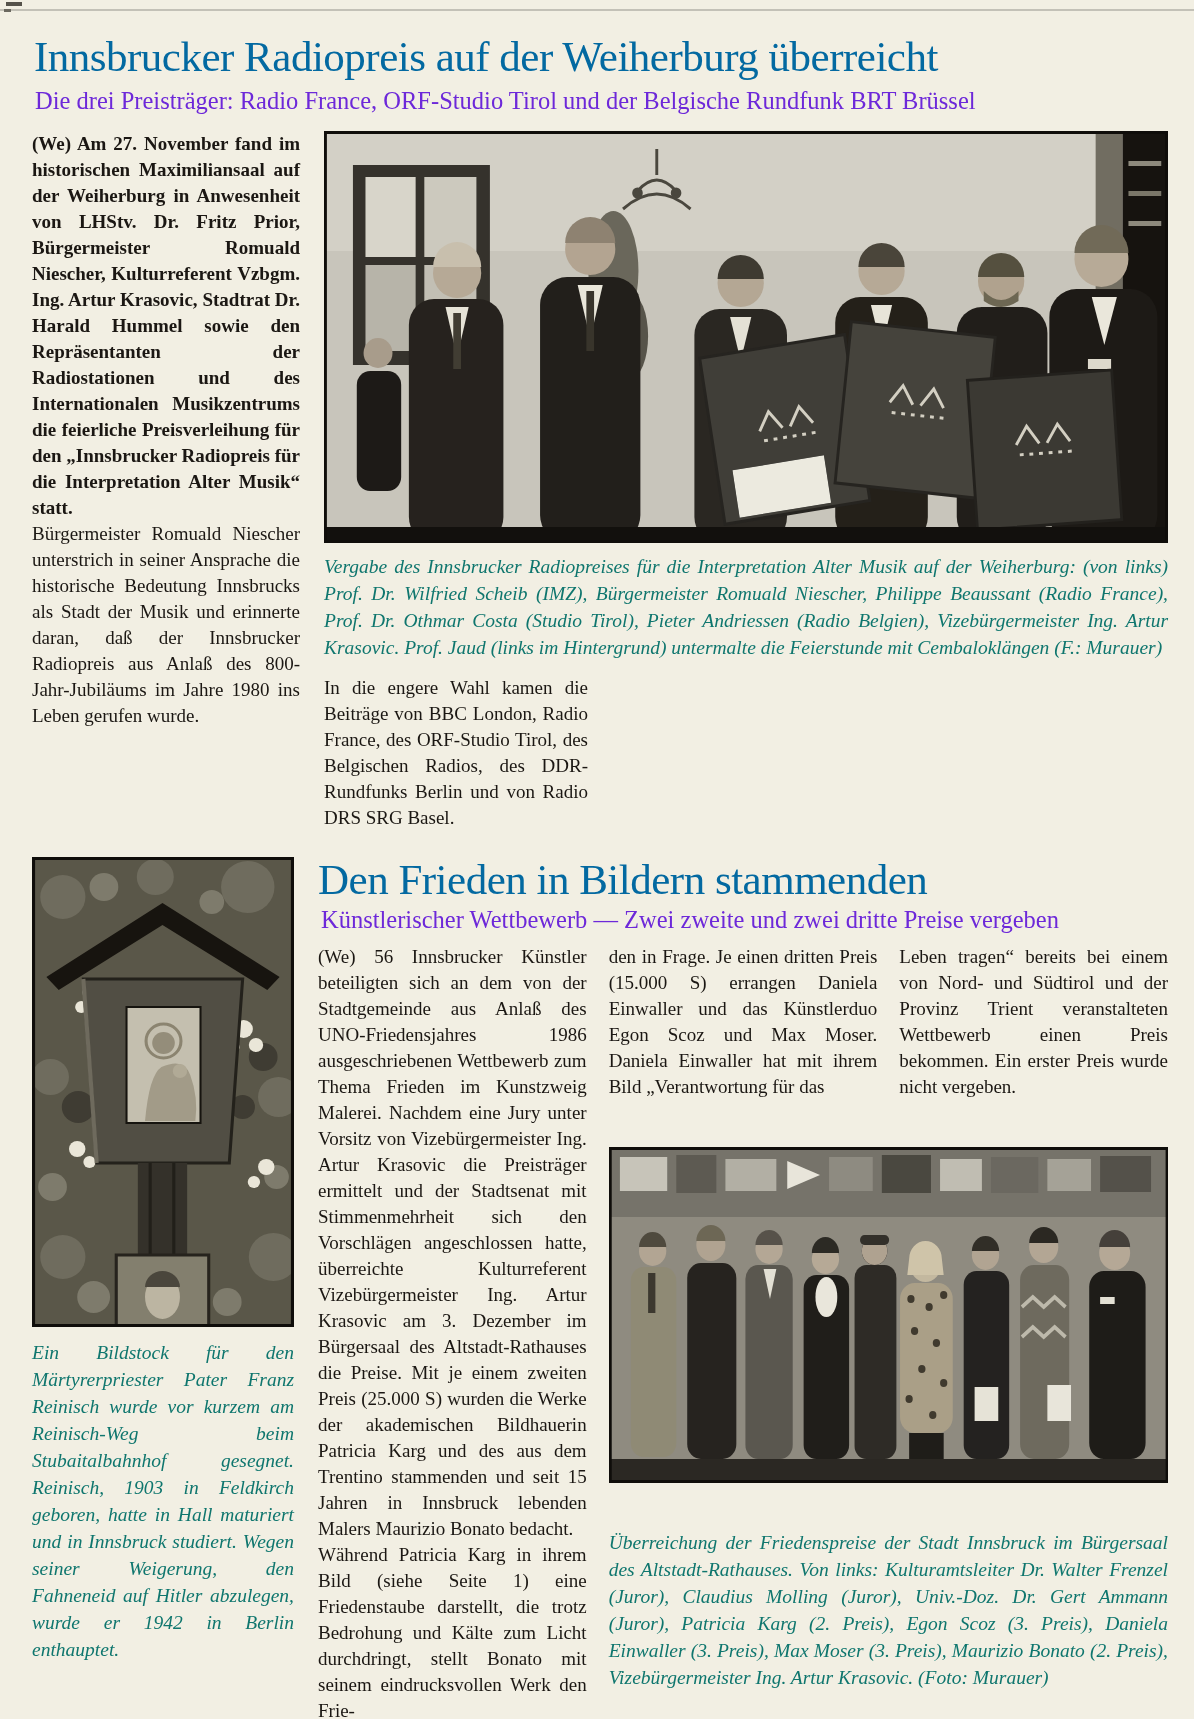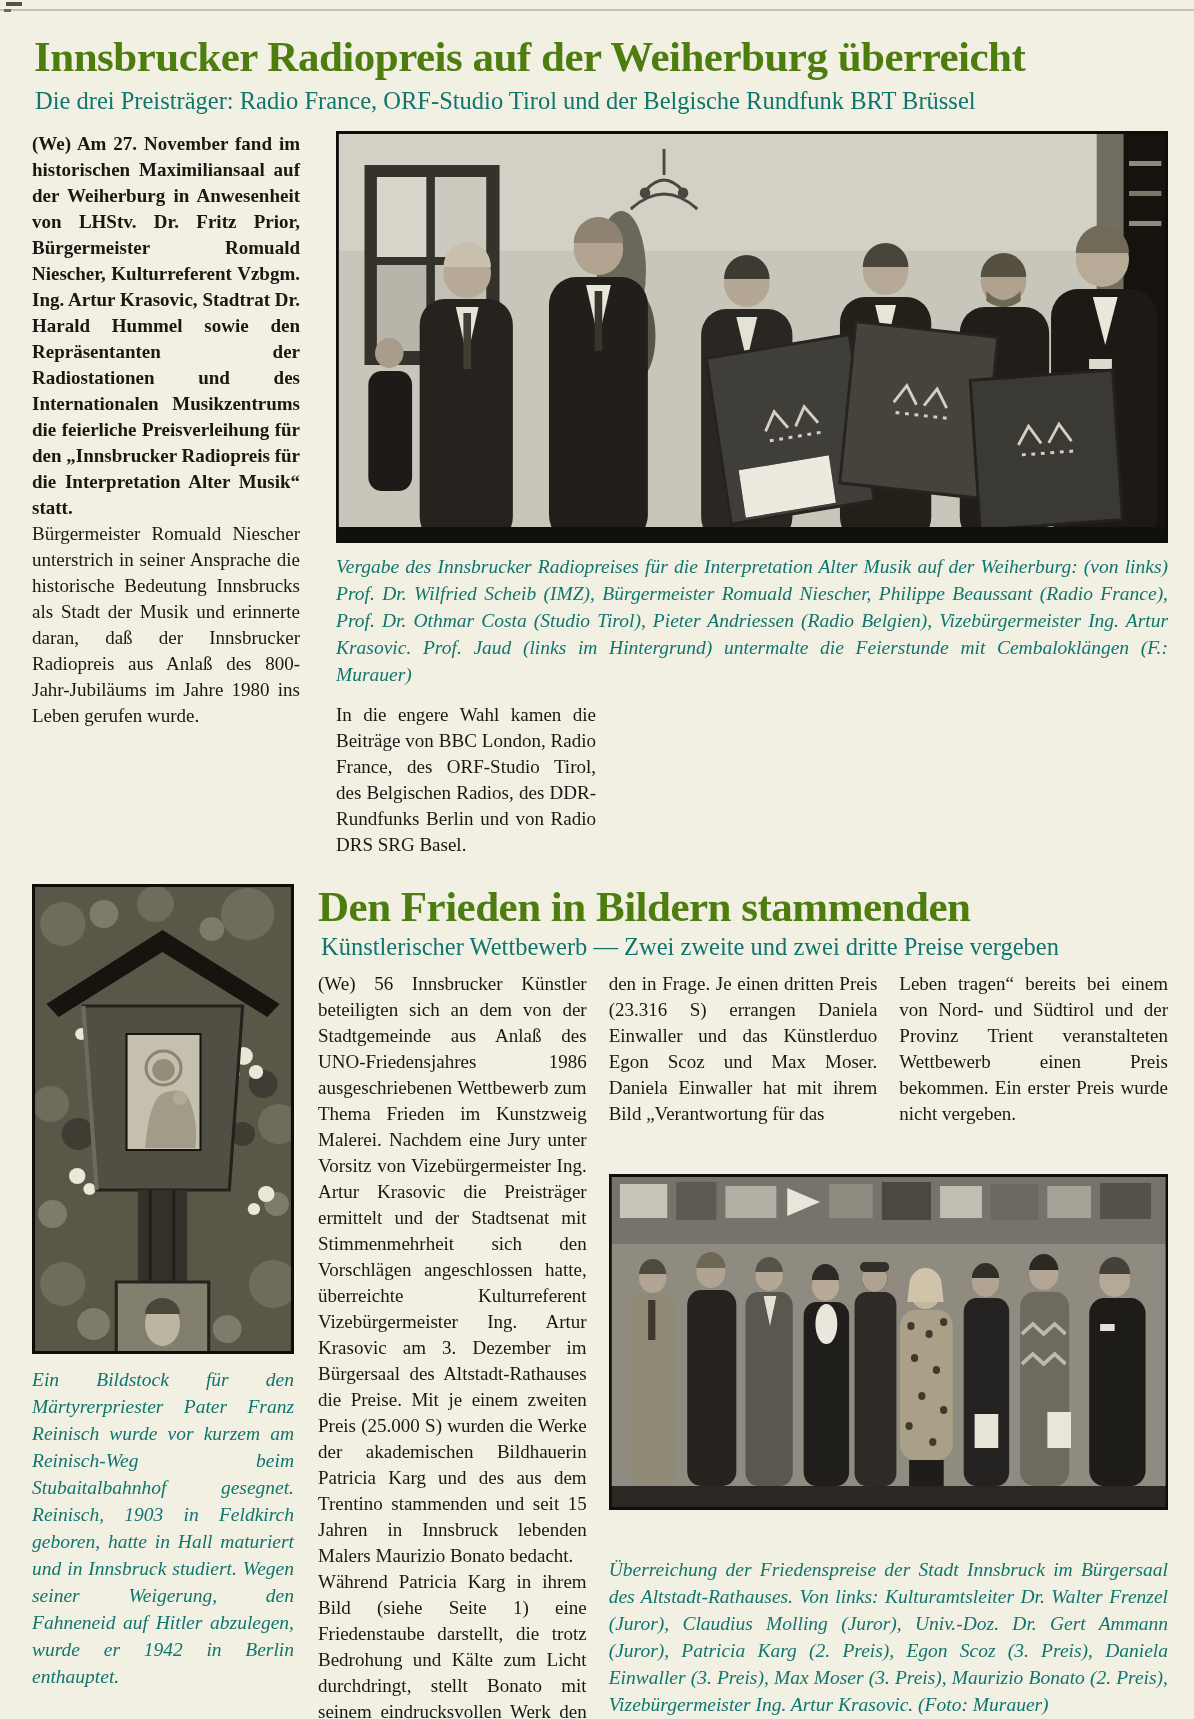--- a/index.html
+++ b/index.html
@@ -7,24 +7,24 @@
     width:1194px;height:1719px;overflow:hidden;position:relative;
     background:#f2efe3;color:#1b1713;
     font-family:"Liberation Serif", serif;
     -webkit-font-smoothing:antialiased;
   }
   .scan-top{position:absolute;top:9px;left:0;width:100%;height:2px;background:rgba(110,108,100,.35);}
   .speck-a{position:absolute;top:2px;left:6px;width:16px;height:4px;background:#55524a;}
   .speck-b{position:absolute;top:9px;left:4px;width:7px;height:3px;background:#6b685f;}
   .page{padding:34px 26px 0 32px;}
 
-  h1{font-size:43px;line-height:1.06;margin:0 0 7px 2px;letter-spacing:-0.5px;color:#4d7c0f;font-weight:bold;}
-  .subhead{font-size:24.5px;margin:0 0 16px 3px;font-weight:normal;color:#0f766e;}
-
-  .a1-grid{display:grid;grid-template-columns:268px 1fr;column-gap:36px;
+  h1{font-size:43px;line-height:1.06;margin:0 0 7px 2px;letter-spacing:-0.5px;color:#0369a1;font-weight:normal;}
+  .subhead{font-size:24.5px;margin:0 0 16px 3px;font-weight:normal;color:#6d28d9;}
+
+  .a1-grid{display:grid;grid-template-columns:268px 1fr;column-gap:24px;
     grid-template-areas:"left photo" "left caption" "left cols";}
   .a1-left{grid-area:left;font-size:19px;line-height:26px;text-align:justify;}
   .a1-left p{margin:0;}
   .lead{font-weight:bold;}
   figure{margin:0;}
   .photo1{grid-area:photo;}
   .caption{font-style:italic;font-size:19.5px;line-height:27px;text-align:justify;margin:10px 0 0;color:#0f766e;}
   .cap1{grid-area:caption;}
   .a1-cols{grid-area:cols;display:grid;grid-template-columns:1fr 1fr 1fr;column-gap:26px;
     margin-top:14px;font-size:19px;line-height:26px;text-align:justify;}
@@ -230,21 +230,21 @@
 
     <article class="a2">
       <h1>Den Frieden in Bildern stammenden</h1>
       <p class="subhead">Künstlerischer Wettbewerb — Zwei zweite und zwei dritte Preise vergeben</p>
 
       <div class="a2-grid">
         <div class="a2-c1">
           <p>(We) 56 Innsbrucker Künstler beteiligten sich an dem von der Stadtgemeinde aus Anlaß des UNO-Friedensjahres 1986 ausgeschriebenen Wettbewerb zum Thema Frieden im Kunstzweig Malerei. Nachdem eine Jury unter Vorsitz von Vizebürgermeister Ing. Artur Krasovic die Preisträger ermittelt und der Stadtsenat mit Stimmenmehrheit sich den Vorschlägen angeschlossen hatte, überreichte Kulturreferent Vizebürgermeister Ing. Artur Krasovic am 3. Dezember im Bürgersaal des Altstadt-Rathauses die Preise. Mit je einem zweiten Preis (25.000 S) wurden die Werke der akademischen Bildhauerin Patricia Karg und des aus dem Trentino stammenden und seit 15 Jahren in Innsbruck lebenden Malers Maurizio Bonato bedacht.</p>
           <p>Während Patricia Karg in ihrem Bild (siehe Seite 1) eine Friedenstaube darstellt, die trotz Bedrohung und Kälte zum Licht durchdringt, stellt Bonato mit seinem eindrucksvollen Werk den Frie-</p>
         </div>
-        <p class="a2-c2">den in Frage. Je einen dritten Preis (23.316 S) errangen Daniela Einwaller und das Künstlerduo Egon Scoz und Max Moser. Daniela Einwaller hat mit ihrem Bild „Verantwortung für das</p>
+        <p class="a2-c2">den in Frage. Je einen dritten Preis (15.000 S) errangen Daniela Einwaller und das Künstlerduo Egon Scoz und Max Moser. Daniela Einwaller hat mit ihrem Bild „Verantwortung für das</p>
         <p class="a2-c3">Leben tragen“ bereits bei einem von Nord- und Südtirol und der Provinz Trient veranstalteten Wettbewerb einen Preis bekommen. Ein erster Preis wurde nicht vergeben.</p>
 
         <figure class="photo2 photo-frame">
           <svg viewBox="0 0 615 336" height="336" preserveAspectRatio="none">
             <rect width="615" height="336" fill="#9a968a"></rect>
             <rect width="615" height="70" fill="#76736a"></rect>
 
             <g>
               <rect x="12" y="10" width="52" height="34" fill="#c7c4b9"></rect>
               <rect x="74" y="8" width="44" height="38" fill="#5d5a52"></rect>

